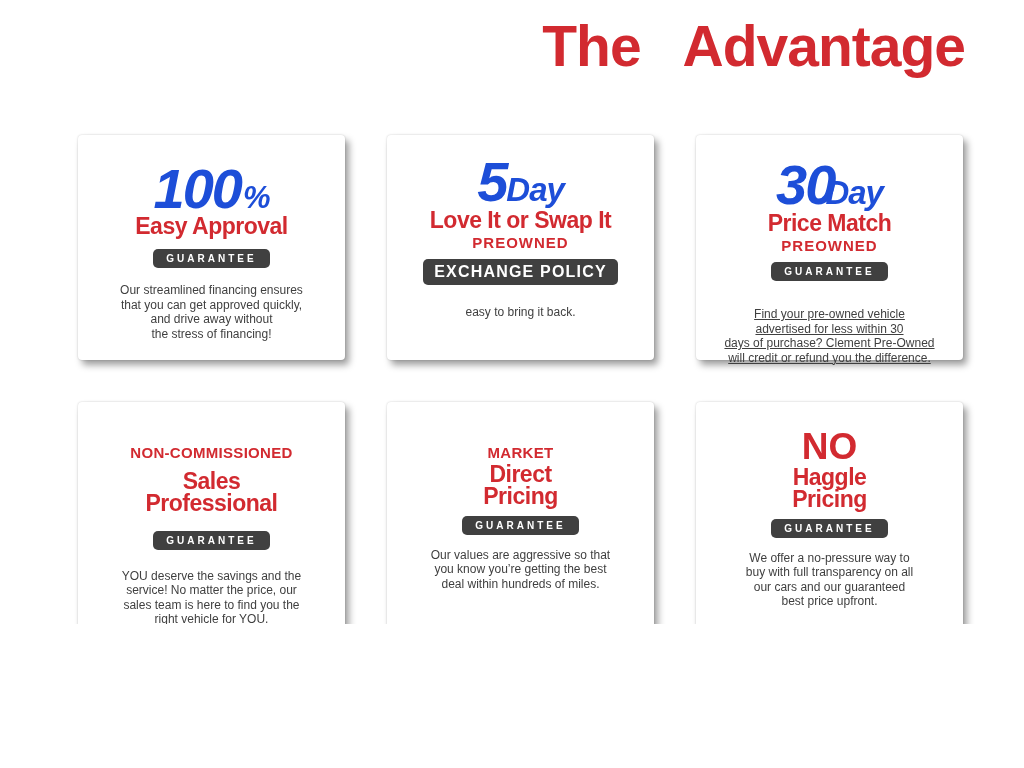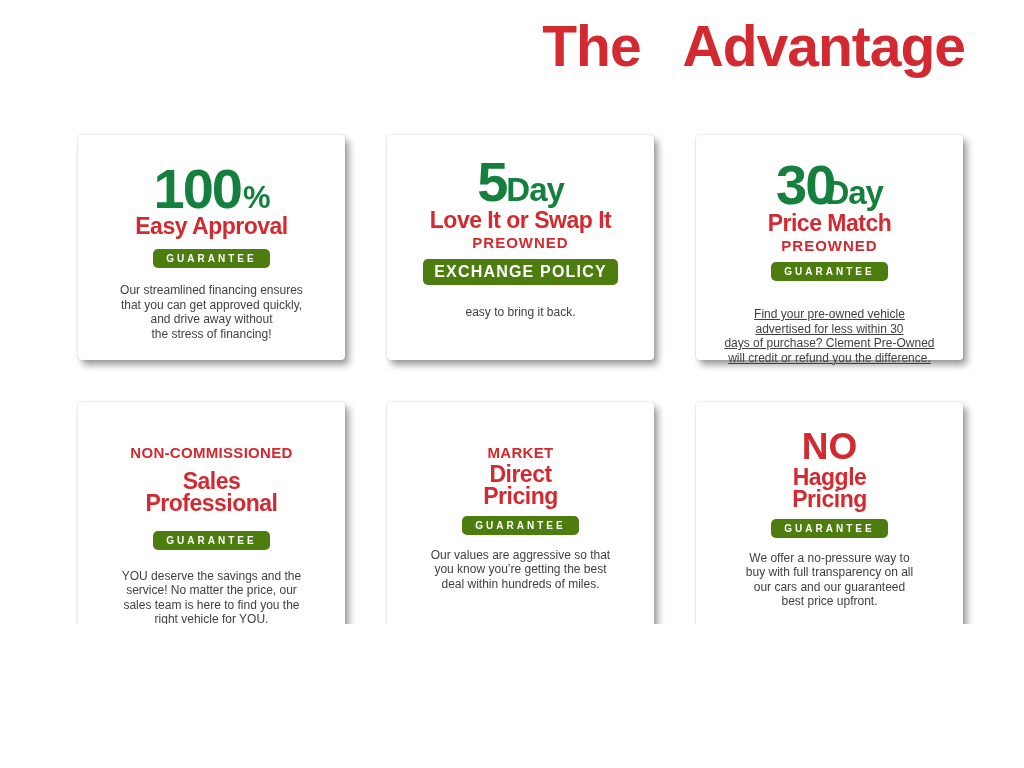--- a/index.html
+++ b/index.html
@@ -31,42 +31,42 @@
   }
   .pos-1 { left: 78px;  top: 135px; }
   .pos-2 { left: 387px; top: 135px; }
   .pos-3 { left: 696px; top: 135px; }
   .pos-4 { left: 78px;  top: 402px; justify-content: space-between; }
   .pos-5 { left: 387px; top: 402px; }
   .pos-6 { left: 696px; top: 402px; }
 
   .bigrow {
     display: flex; align-items: baseline; justify-content: center;
-    color: #15803d; font-weight: 800; line-height: 0.9;
+    color: #1d4ed8; font-weight: 800; line-height: 0.9; font-style: italic;
   }
   .big   { font-size: 56px; letter-spacing: -2px; }
   .big-sm{ font-size: 33px; letter-spacing: -1px; }
   .suffix-pct { margin-left: 2px; font-size: 31px; }
   .suffix-tuck { margin-left: -9px; }
   .big-no { font-size: 37px; letter-spacing: 0; line-height: 0.95; color: #d22a30; font-weight: 800; }
 
   .card-title {
     color: #d22a30; font-weight: 800;
     font-size: 23px; line-height: 0.95; letter-spacing: -0.5px;
   }
   .eyebrow {
     color: #d22a30; font-weight: 800;
     font-size: 15px; letter-spacing: 0.3px;
   }
   .subtitle {
     color: #d22a30; font-weight: 800;
     font-size: 15px; letter-spacing: 1px; margin-top: 2px;
   }
   .pill {
-    background: #4d7c0f; color: #ffffff;
+    background: #404040; color: #ffffff;
     font-size: 10px; font-weight: 700; letter-spacing: 3px;
     padding: 4px 13px; border-radius: 5px;
     margin-top: 10px; white-space: nowrap;
   }
   .pill-wide { letter-spacing: 1.2px; font-size: 16px; padding: 4px 11px; }
   .body {
     margin-top: 14px;
     color: #3f3f3f; font-size: 12px; line-height: 14.5px;
   }
   .body div { white-space: nowrap; }

